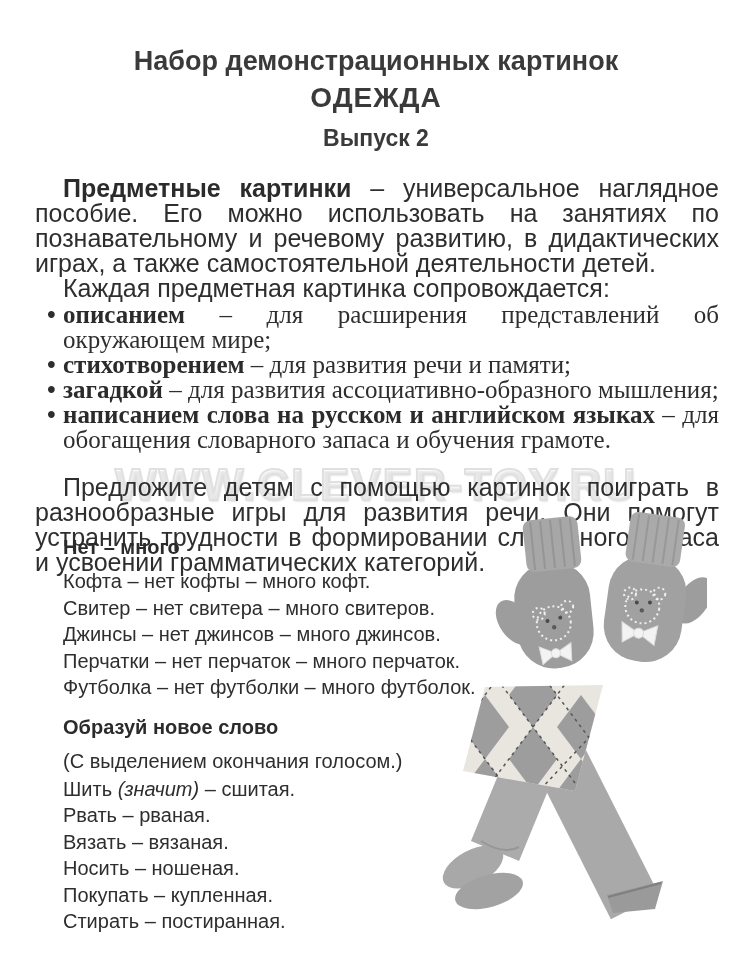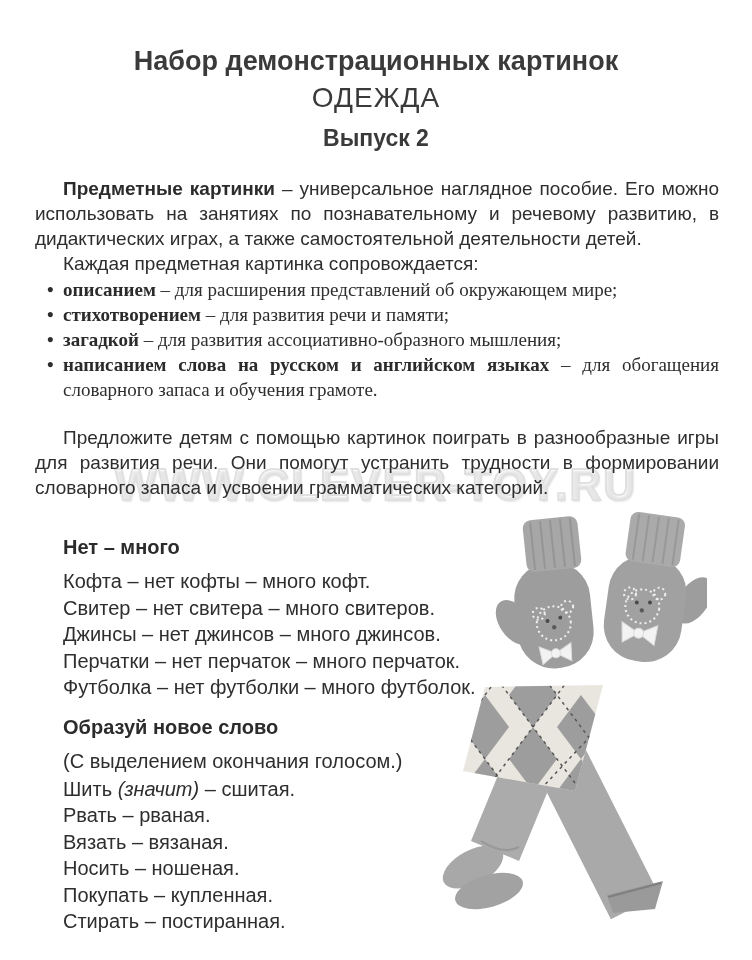--- a/index.html
+++ b/index.html
@@ -13,24 +13,24 @@
     text-align:center;font-size:44px;font-weight:bold;letter-spacing:2px;
     color:rgba(255,255,255,0.05);
     -webkit-text-stroke:2px #e0e0e0;
     text-shadow:1px 2px 2px rgba(0,0,0,0.10);
     white-space:nowrap;pointer-events:none;margin-top:24px;
   }
   .content{position:relative;z-index:1;}
   
   .hdr{position:absolute;left:0;top:44px;width:752px;text-align:center;}
   .t1{font-size:27px;font-weight:bold;line-height:34px;color:#3a3a3a;}
-  .t2{font-size:28px;font-weight:normal;line-height:40px;letter-spacing:1px;color:#3a3a3a;}
+  .t2{font-size:28px;font-weight:bold;line-height:40px;letter-spacing:1px;color:#3a3a3a;}
   .t3{font-size:23px;font-weight:bold;line-height:40px;color:#3a3a3a;}
   
-  .bodytext{position:absolute;left:35px;top:176px;width:684px;font-size:19px;line-height:25px;}
+  .bodytext{position:absolute;left:35px;top:176px;width:684px;font-size:25px;line-height:25px;}
   .para{margin:0;}
   .indent{text-indent:28px;}
   .justify{text-align:justify;}
   .features{list-style:none;margin:1px 0 0 12px;padding:0;font-family:Liberation Serif, serif;}
   .features li{position:relative;padding-left:16px;line-height:25px;text-align:justify;}
   .features li::before{content:"\2022";position:absolute;left:0;top:0;font-weight:bold;}
   .gap{margin-top:23px;}
   b{color:#2b2b2b;}
   
   .wsec{position:absolute;left:35px;width:442px;font-size:20px;margin-left:28px;}

